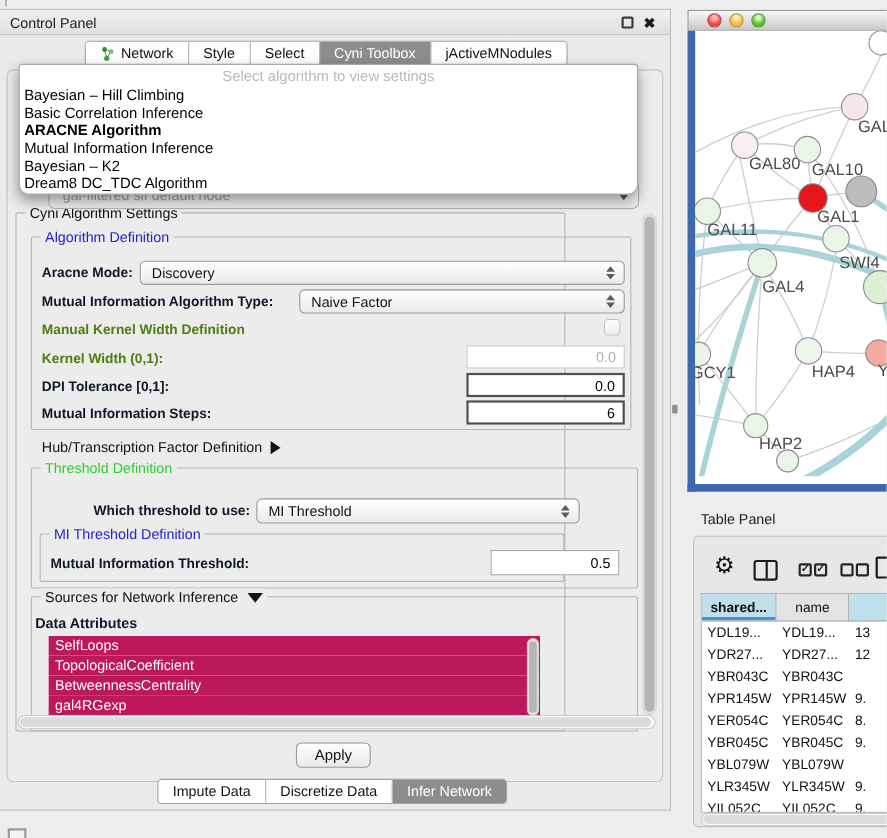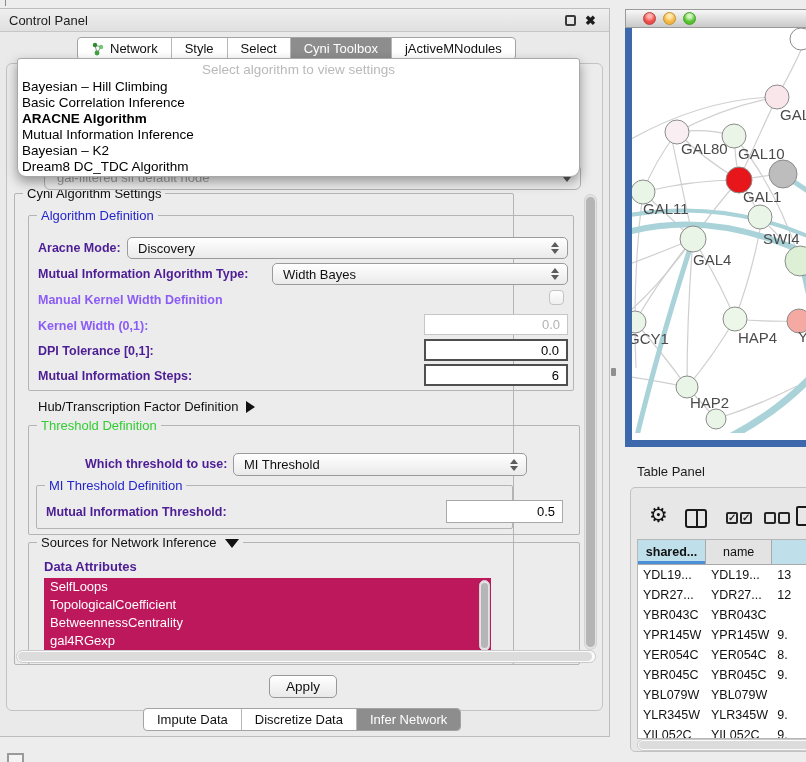--- a/index.html
+++ b/index.html
@@ -35,22 +35,22 @@
   .popup .it.bold { font-weight:bold; }
 
   .ghost-combo { background:linear-gradient(#fdfdfd,#ececec); border:1px solid #b3b3b3; border-radius:6px; color:#9d9d9d; font-size:13px; display:flex; align-items:center; padding-left:12px; z-index:5; }
 
   
   .gbox { border:1px solid #b4b4b4; border-radius:2px; }
   .glab { position:absolute; top:-8px; left:8px; background:#ececec; padding:0 4px; font-size:13px; white-space:nowrap; }
   .glab.blue { color:#2424cc; }
   .glab.green { color:#33cc33; }
 
-  .flabel { font-size:12.5px; font-weight:bold; color:#4c1d95; white-space:nowrap; }
-  .flabel.dis { color:#8b5cf6;text-align:center; }
+  .flabel { font-size:12.5px; font-weight:bold; color:#0f172a; white-space:nowrap; }
+  .flabel.dis { color:#4d7c0f;text-align:center; }
 
   .combo { background:linear-gradient(#ffffff,#eaeaea); border:1px solid #9b9b9b; border-radius:5px; font-size:13px; display:flex; align-items:center; padding-left:10px; color:#111; }
   .combo .arrows { position:absolute; right:8px; top:50%; transform:translateY(-50%); }
   .tri-up { width:0;height:0;border-left:4px solid transparent;border-right:4px solid transparent;border-bottom:5px solid #5c5c5c; margin-bottom:2px;}
   .tri-dn { width:0;height:0;border-left:4px solid transparent;border-right:4px solid transparent;border-top:5px solid #5c5c5c;}
 
   .numfield { background:#fff; font-size:13px; display:flex; align-items:center; justify-content:flex-end; padding-right:7px; }
   .numfield.dark { border:2px solid #4f4f4f; color:#000; }
   .numfield.lite { border:1px solid #c6c6c6; color:#b2b2b2; }
   .numfield.med  { border:1px solid #a8a8a8; color:#000; }
@@ -173,21 +173,21 @@
   <div class="abs combo" style="left:127px;top:228px;width:441px;height:22px;">
     <span>Discovery</span>
     <span class="arrows">
         <span class="tri-up" style="display:block;"></span>
         <span class="tri-dn" style="display:block;"></span>
       </span>
   </div>
 
   <span class="abs flabel" style="left:38px;top:258px;">Mutual Information Algorithm Type:</span>
   <div class="abs combo" style="left:272px;top:254px;width:296px;height:22px;">
-    <span>Width Bayes</span>
+    <span>Naive Factor</span>
     <span class="arrows">
         <span class="tri-up" style="display:block;"></span>
         <span class="tri-dn" style="display:block;"></span>
       </span>
   </div>
 
   <span class="abs flabel dis" style="left:38px;top:284px;">Manual Kernel Width Definition</span>
   <div class="abs mac-check" style="left:549px;top:281px;width:15px;height:15px;"></div>
 
   <span class="abs flabel dis" style="left:38px;top:310px;">Kernel Width (0,1):</span>
@@ -226,21 +226,21 @@
     <span class="glab blue">MI Threshold Definition</span>
   </div>
   <span class="abs flabel" style="left:46px;top:496px;">Mutual Information Threshold:</span>
   <div class="abs numfield med" style="left:446px;top:491px;width:117px;height:23px;">
     <span>0.5</span>
   </div>
 
   <div class="abs gbox" style="left:28px;top:533px;width:552px;height:123px;">
     <span class="glab"><span>Sources for Network Inference</span><span class="tri-down"></span></span>
   </div>
-  <span class="abs flabel" style="left:44px;top:550px;font-size:13px;">Data Attributes</span>
+  <span class="abs flabel" style="left:32px;top:550px;font-size:13px;">Data Attributes</span>
   <div class="abs srclist" style="left:44px;top:569px;width:447px;height:75px;">
       <div class="src-item">SelfLoops</div>
       <div class="src-item">TopologicalCoefficient</div>
       <div class="src-item">BetweennessCentrality</div>
       <div class="src-item">gal4RGexp</div>
     </div>
   <div class="abs vtrack" style="left:479px;top:571px;width:11px;height:71px;">
     <div class="vthumb" style="top:2px;height:65px;"></div>
   </div>
 

